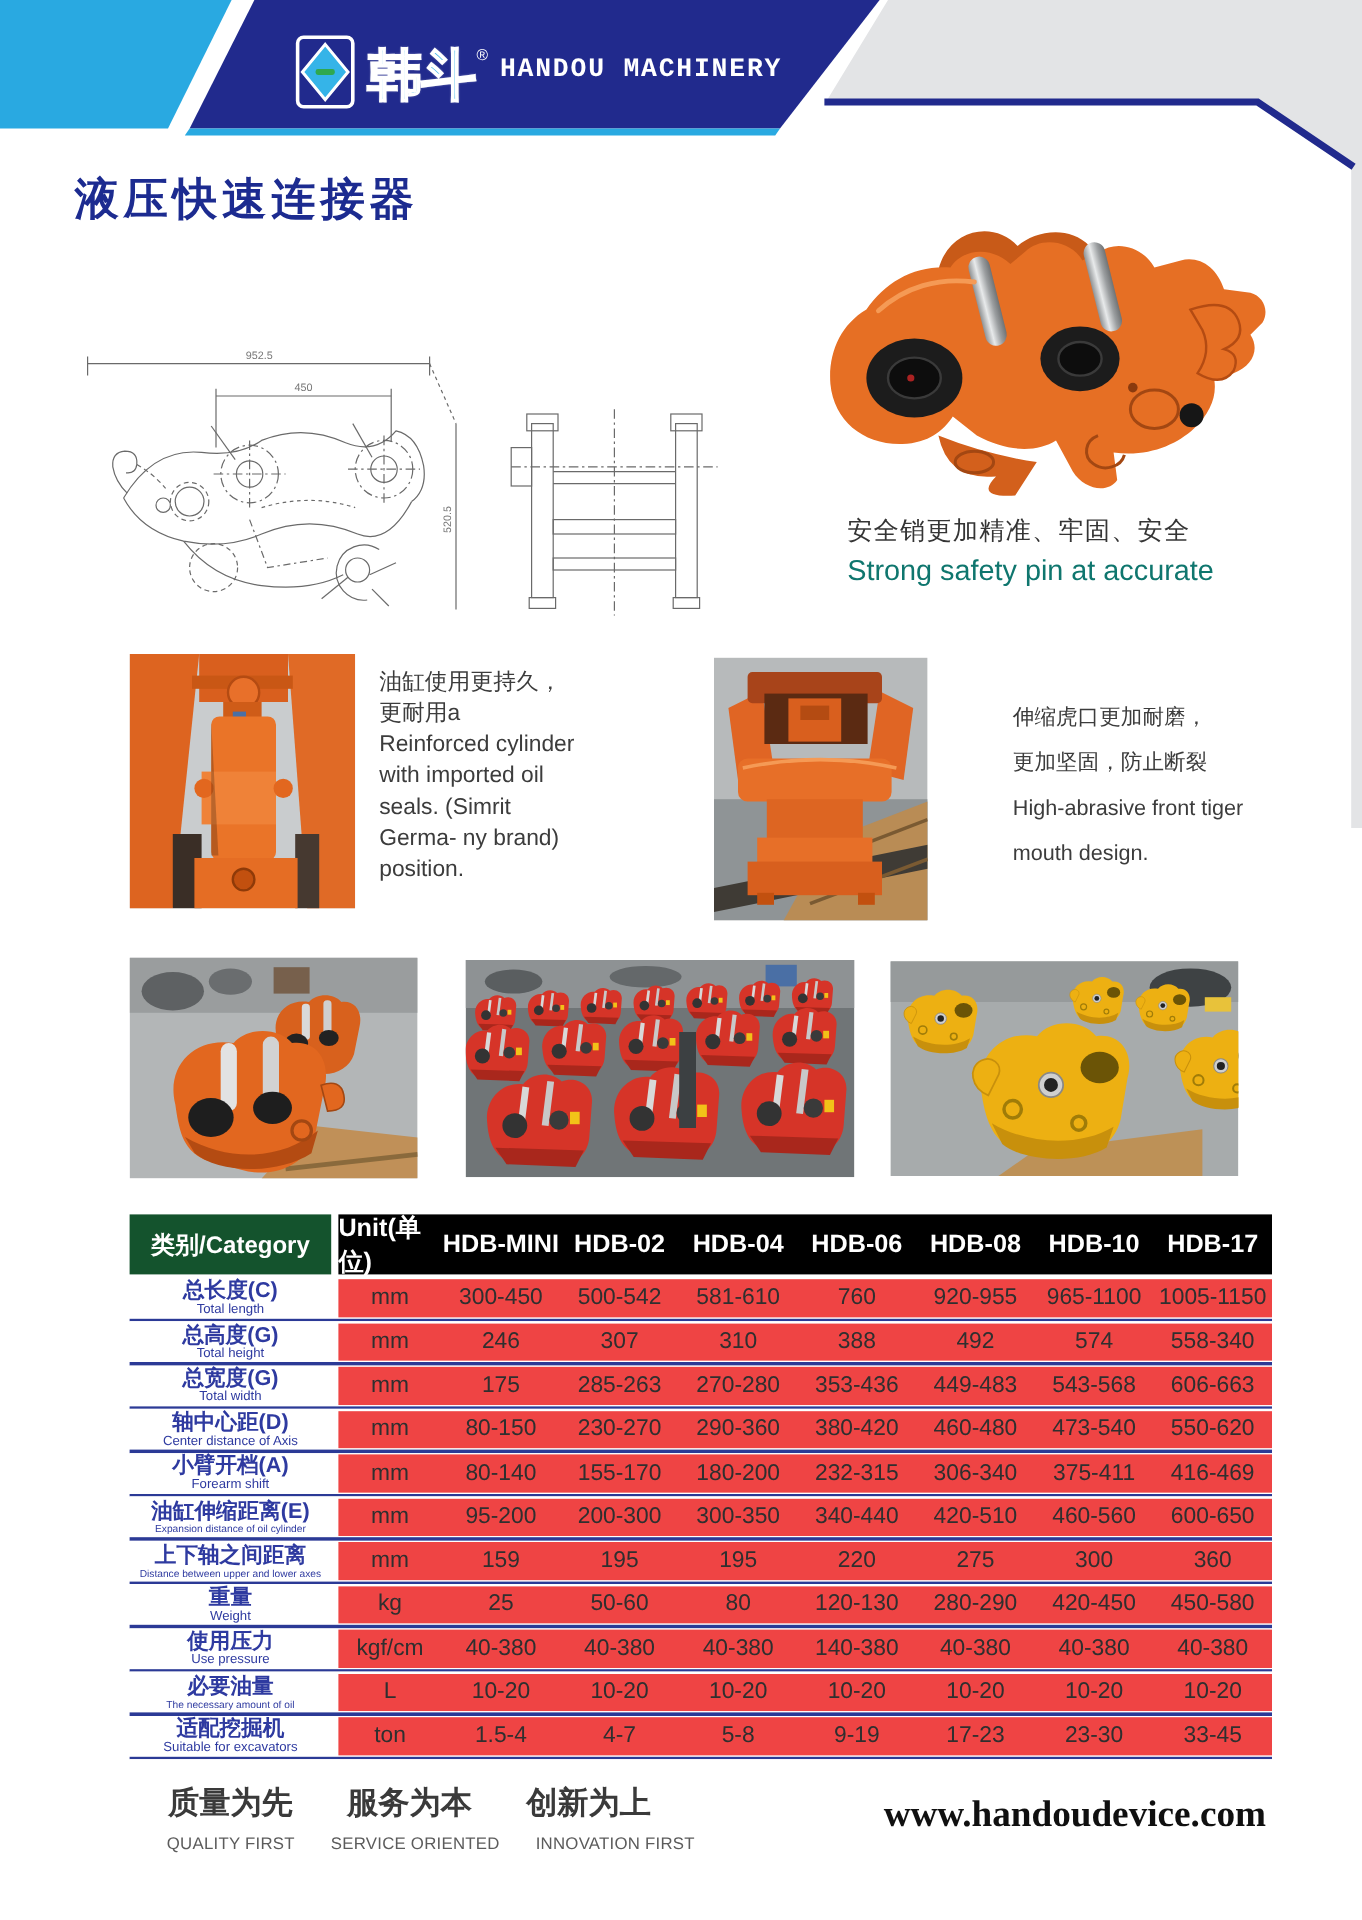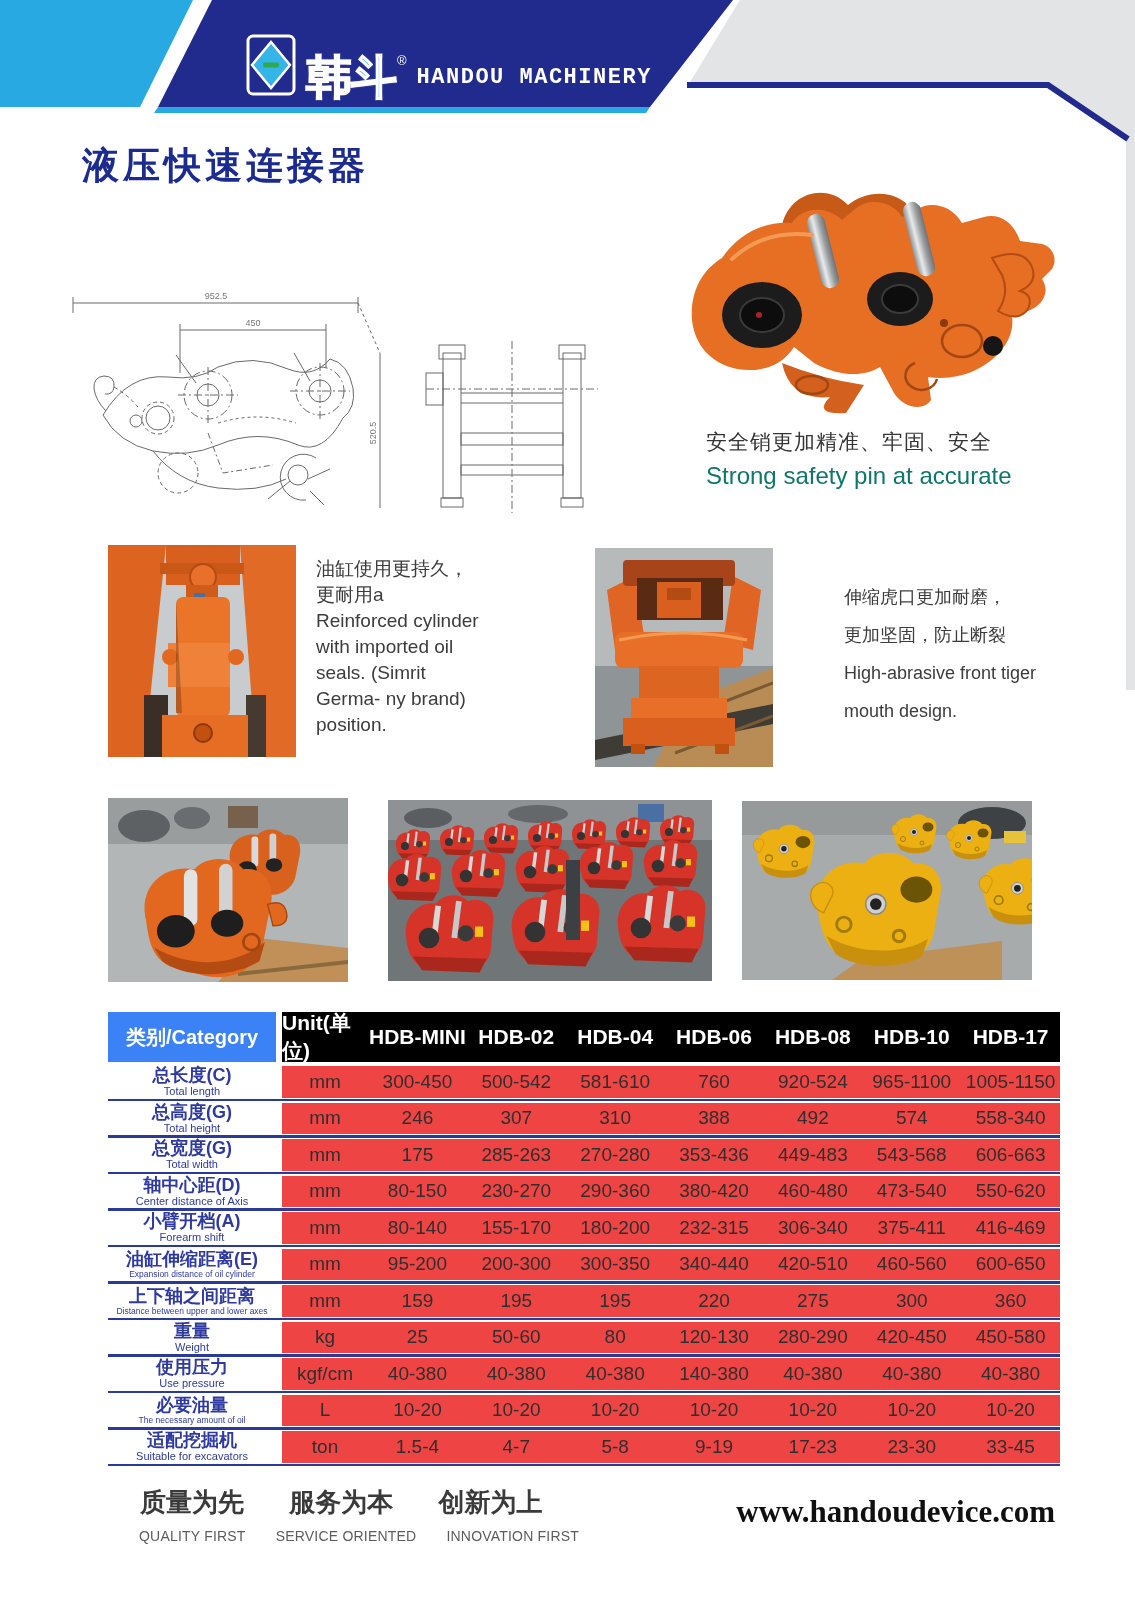--- a/index.html
+++ b/index.html
@@ -2,28 +2,28 @@
 <html><head>
 <meta charset="utf-8">
 <style>
   html,body{margin:0;padding:0;background:#ffffff;}
   #page{position:relative;width:1135px;height:1600px;background:#fff;overflow:hidden;
         font-family:"Liberation Sans","DejaVu Sans",sans-serif;}
   .abs{position:absolute;}
 
   
   #header-svg{left:0;top:0;width:1135px;height:700px;pointer-events:none;}
-  #logo-group{left:246px;top:24px;height:76px;display:flex;align-items:flex-end;gap:10px;}
+  #logo-group{left:246px;top:24px;height:76px;display:flex;align-items:center;gap:10px;}
   #logo-mark{width:50px;height:62px;margin-bottom:4px;}
   #logo-zh{font-size:46px;font-weight:bold;color:#45b6e8;letter-spacing:-1px;
            -webkit-text-stroke:1.5px #ffffff;text-shadow:0 0 2px #fff;line-height:1;}
   #logo-reg{color:#ffffff;font-size:13px;vertical-align:top;margin-left:1px;}
   #company-name{color:#ffffff;font-weight:bold;font-size:22px;letter-spacing:1.5px;margin-bottom:10px;font-family:Liberation Mono, monospace;}
 
-  #title-zh{left:82px;top:141px;font-size:37px;font-weight:bold;color:#1c2b90;letter-spacing:4px;}
+  #title-zh{left:62px;top:141px;font-size:37px;font-weight:bold;color:#1c2b90;letter-spacing:4px;}
   #title-en{left:75px;top:190px;font-size:32px;font-weight:bold;color:#1c2b90;}
 
   
   #tech-drawing{left:58px;top:283px;width:552px;height:240px;}
   #hero-photo{left:662px;top:163px;width:402px;height:262px;}
   #hero-caption-zh{left:706px;top:428px;font-size:21px;color:#353535;letter-spacing:1px;}
   #hero-caption-en{left:706px;top:462px;font-size:24px;color:#0f766e;}
 
   
   #feat1-photo{left:108px;top:545px;width:188px;height:212px;}
@@ -33,21 +33,21 @@
 
   
   #gallery1{left:108px;top:798px;width:240px;height:184px;}
   #gallery2{left:388px;top:800px;width:324px;height:181px;}
   #gallery3{left:742px;top:801px;width:290px;height:179px;}
   .photo-frame{display:block;}
 
   
   #spec-table{left:108px;top:1012px;width:952px;}
   .t-head{display:flex;height:50px;}
-  .cat-h{width:168px;background:#3b82f6;color:#fff;display:flex;align-items:center;justify-content:center;
+  .cat-h{width:168px;background:#14532d;color:#fff;display:flex;align-items:center;justify-content:center;
          font-weight:bold;font-size:20px;}
   .v-gap{width:6px;background:transparent;flex:0 0 6px;}
   .head-band{flex:1;display:flex;background:#000000;color:#fff;}
   .unit-h{width:86px;flex:0 0 86px;display:flex;align-items:center;justify-content:center;
           font-size:21px;font-weight:600;}
   .model-h{flex:1;display:flex;align-items:center;justify-content:center;font-size:21px;font-weight:600;}
   #spec-table-body{margin-top:4px;}
   .t-row{display:flex;height:31.5px;}
   .cat-cell{width:168px;display:flex;flex-direction:column;align-items:center;justify-content:center;
             color:#2e3aa0;line-height:1;}
@@ -370,21 +370,21 @@
             <div class="cat-zh">总长度(C)</div>
             <div class="cat-en">Total length</div>
           </div>
           <div class="v-gap"></div>
           <div class="row-band">
             <div class="unit-c">mm</div>
             <div class="val-c">300-450</div>
             <div class="val-c">500-542</div>
             <div class="val-c">581-610</div>
             <div class="val-c">760</div>
-            <div class="val-c">920-524</div>
+            <div class="val-c">920-955</div>
             <div class="val-c">965-1100</div>
             <div class="val-c">1005-1150</div>
           </div>
         </div>
         <div class="t-sep">
           <div class="sep-w"></div>
           <div class="sep-b"></div>
           <div class="sep-w2"></div>
         </div>
         <div class="t-row">

